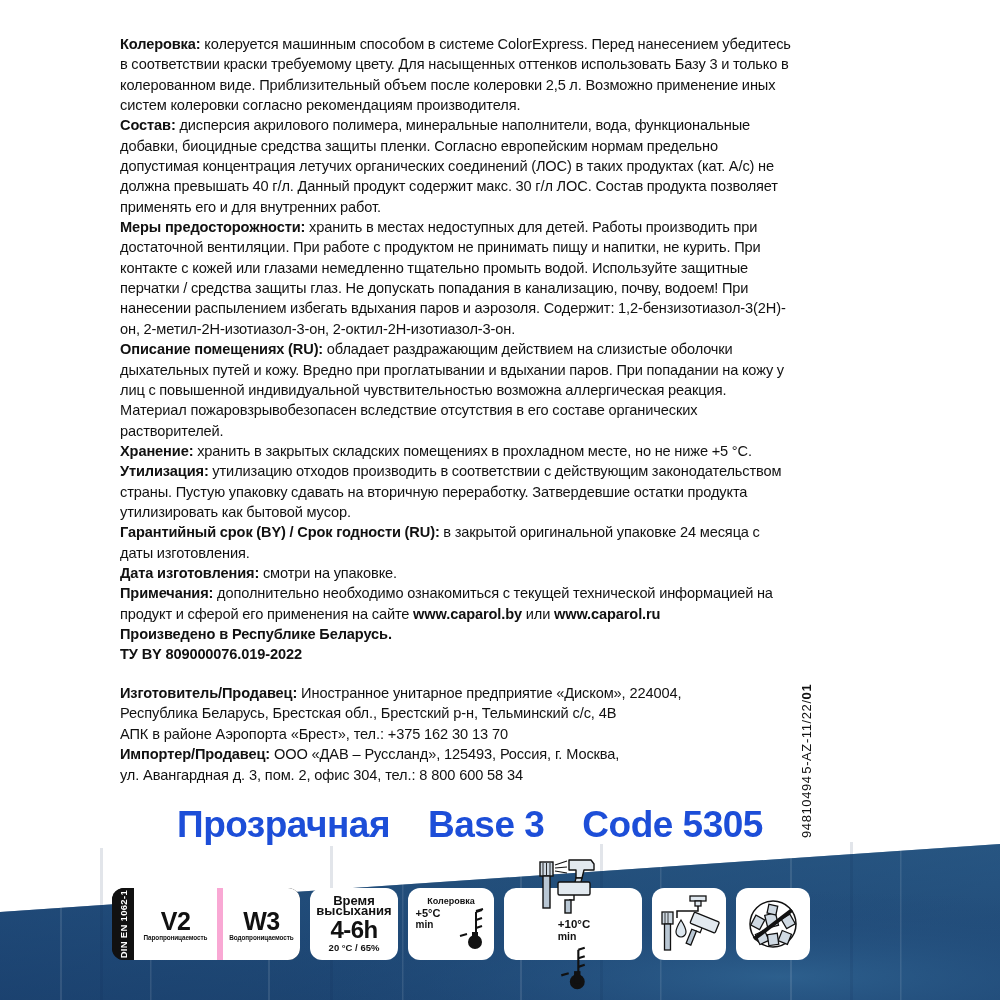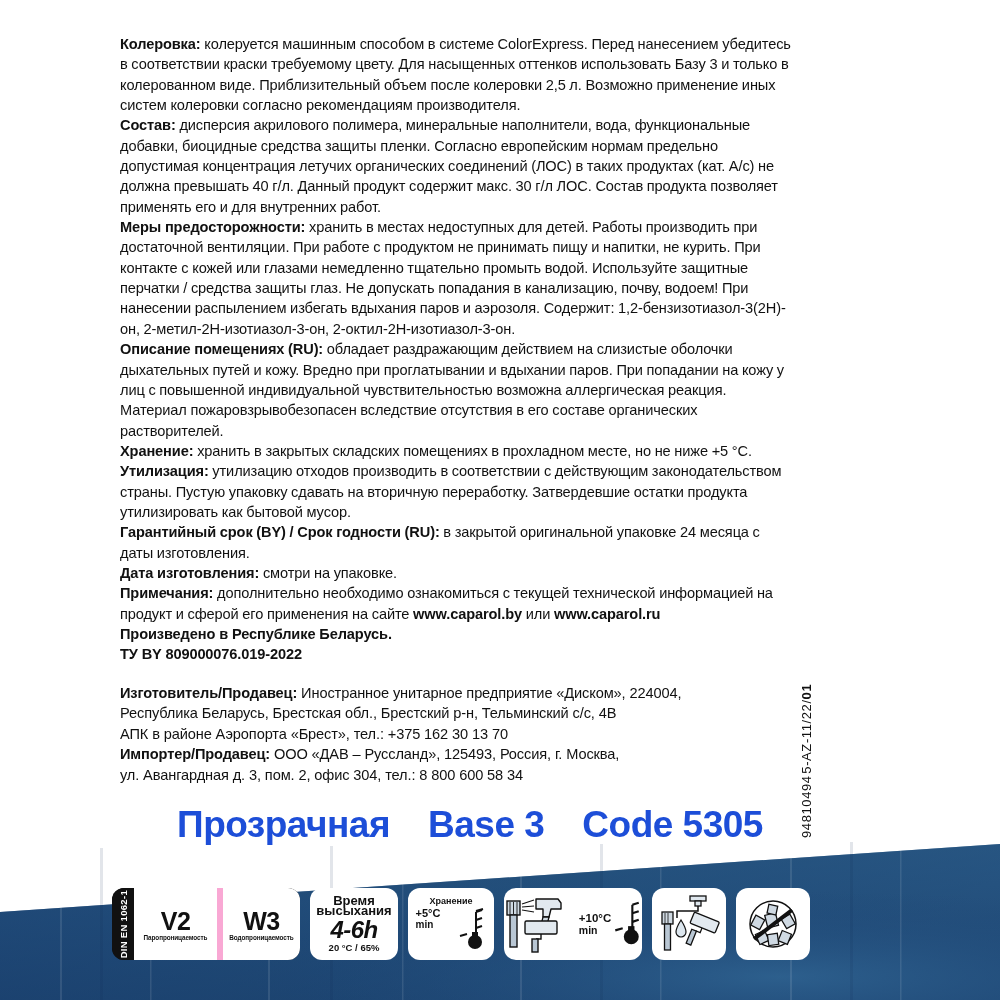--- a/index.html
+++ b/index.html
@@ -179,35 +179,35 @@
     font-size: 6.4px;
     font-weight: bold;
     line-height: 1;
     text-align: center;
     letter-spacing: -0.1px;
   }
 
   
   .dry-tile { width: 88px; flex-direction: column; gap: 1px; padding: 4px 2px; }
   .dry-cap { font-size: 13px; font-weight: bold; line-height: 10.5px; text-align: center; }
-  .dry-big { font-size: 24px; font-weight: bold; line-height: 1; letter-spacing: -0.6px; font-style: italic; }
+  .dry-big { font-size: 24px; font-weight: bold; line-height: 1; letter-spacing: -0.6px; }
   .dry-foot { font-size: 9.5px; font-weight: bold; line-height: 1; }
 
   
   .store-tile { width: 86px; padding: 4px 5px; }
   .store-inner { display: flex; flex-direction: column; align-items: center; width: 100%; }
   .store-cap { font-size: 9px; font-weight: bold; line-height: 11px; }
   .store-row { display: flex; gap: 16px; margin-top: 1px; }
   .store-temp { display: flex; flex-direction: column; align-items: flex-start; line-height: 11px; }
   .store-temp .t1 { font-size: 11px; font-weight: bold; }
   .store-temp .t2 { font-size: 10px; font-weight: bold; }
 
   
   .apply-tile { width: 138px; padding: 2px 4px; }
-  .apply-inner { display: flex; align-items: center; gap: 2px; }
+  .apply-inner { display: flex; align-items: center; gap: 2px; flex-direction: column; }
   .apply-temp { display: flex; flex-direction: column; align-items: flex-start; line-height: 12px; margin-right: -2px; }
   .apply-temp .t1 { font-size: 11.5px; font-weight: bold; }
   .apply-temp .t2 { font-size: 10.5px; font-weight: bold; }
 
   .clean-tile { width: 74px; padding: 3px; }
   .nosolv-tile { width: 74px; padding: 3px; }
 
   svg { display: block; }
 </style>
 </head>
@@ -316,21 +316,21 @@
         <div class="dry-cap">
           <div>Время</div>
           <div>высыхания</div>
         </div>
         <div class="dry-big">4-6h</div>
         <div class="dry-foot">20 °C / 65%</div>
       </div>
 
       <div class="tile store-tile">
         <div class="store-inner">
-          <div class="store-cap">Хранение</div>
+          <div class="store-cap">Колеровка</div>
           <div class="store-row">
             <div class="store-temp">
               <span class="t1">+5°C</span>
               <span class="t2">min</span>
             </div>
             <svg width="30" height="44" viewBox="0 0 30 44">
               <g fill="none" stroke="#111" stroke-width="2">
                 <path d="M20 4 L20 29"></path>
                 <path d="M20 4 L26 2"></path>
                 <path d="M4 28 L11 26"></path>

